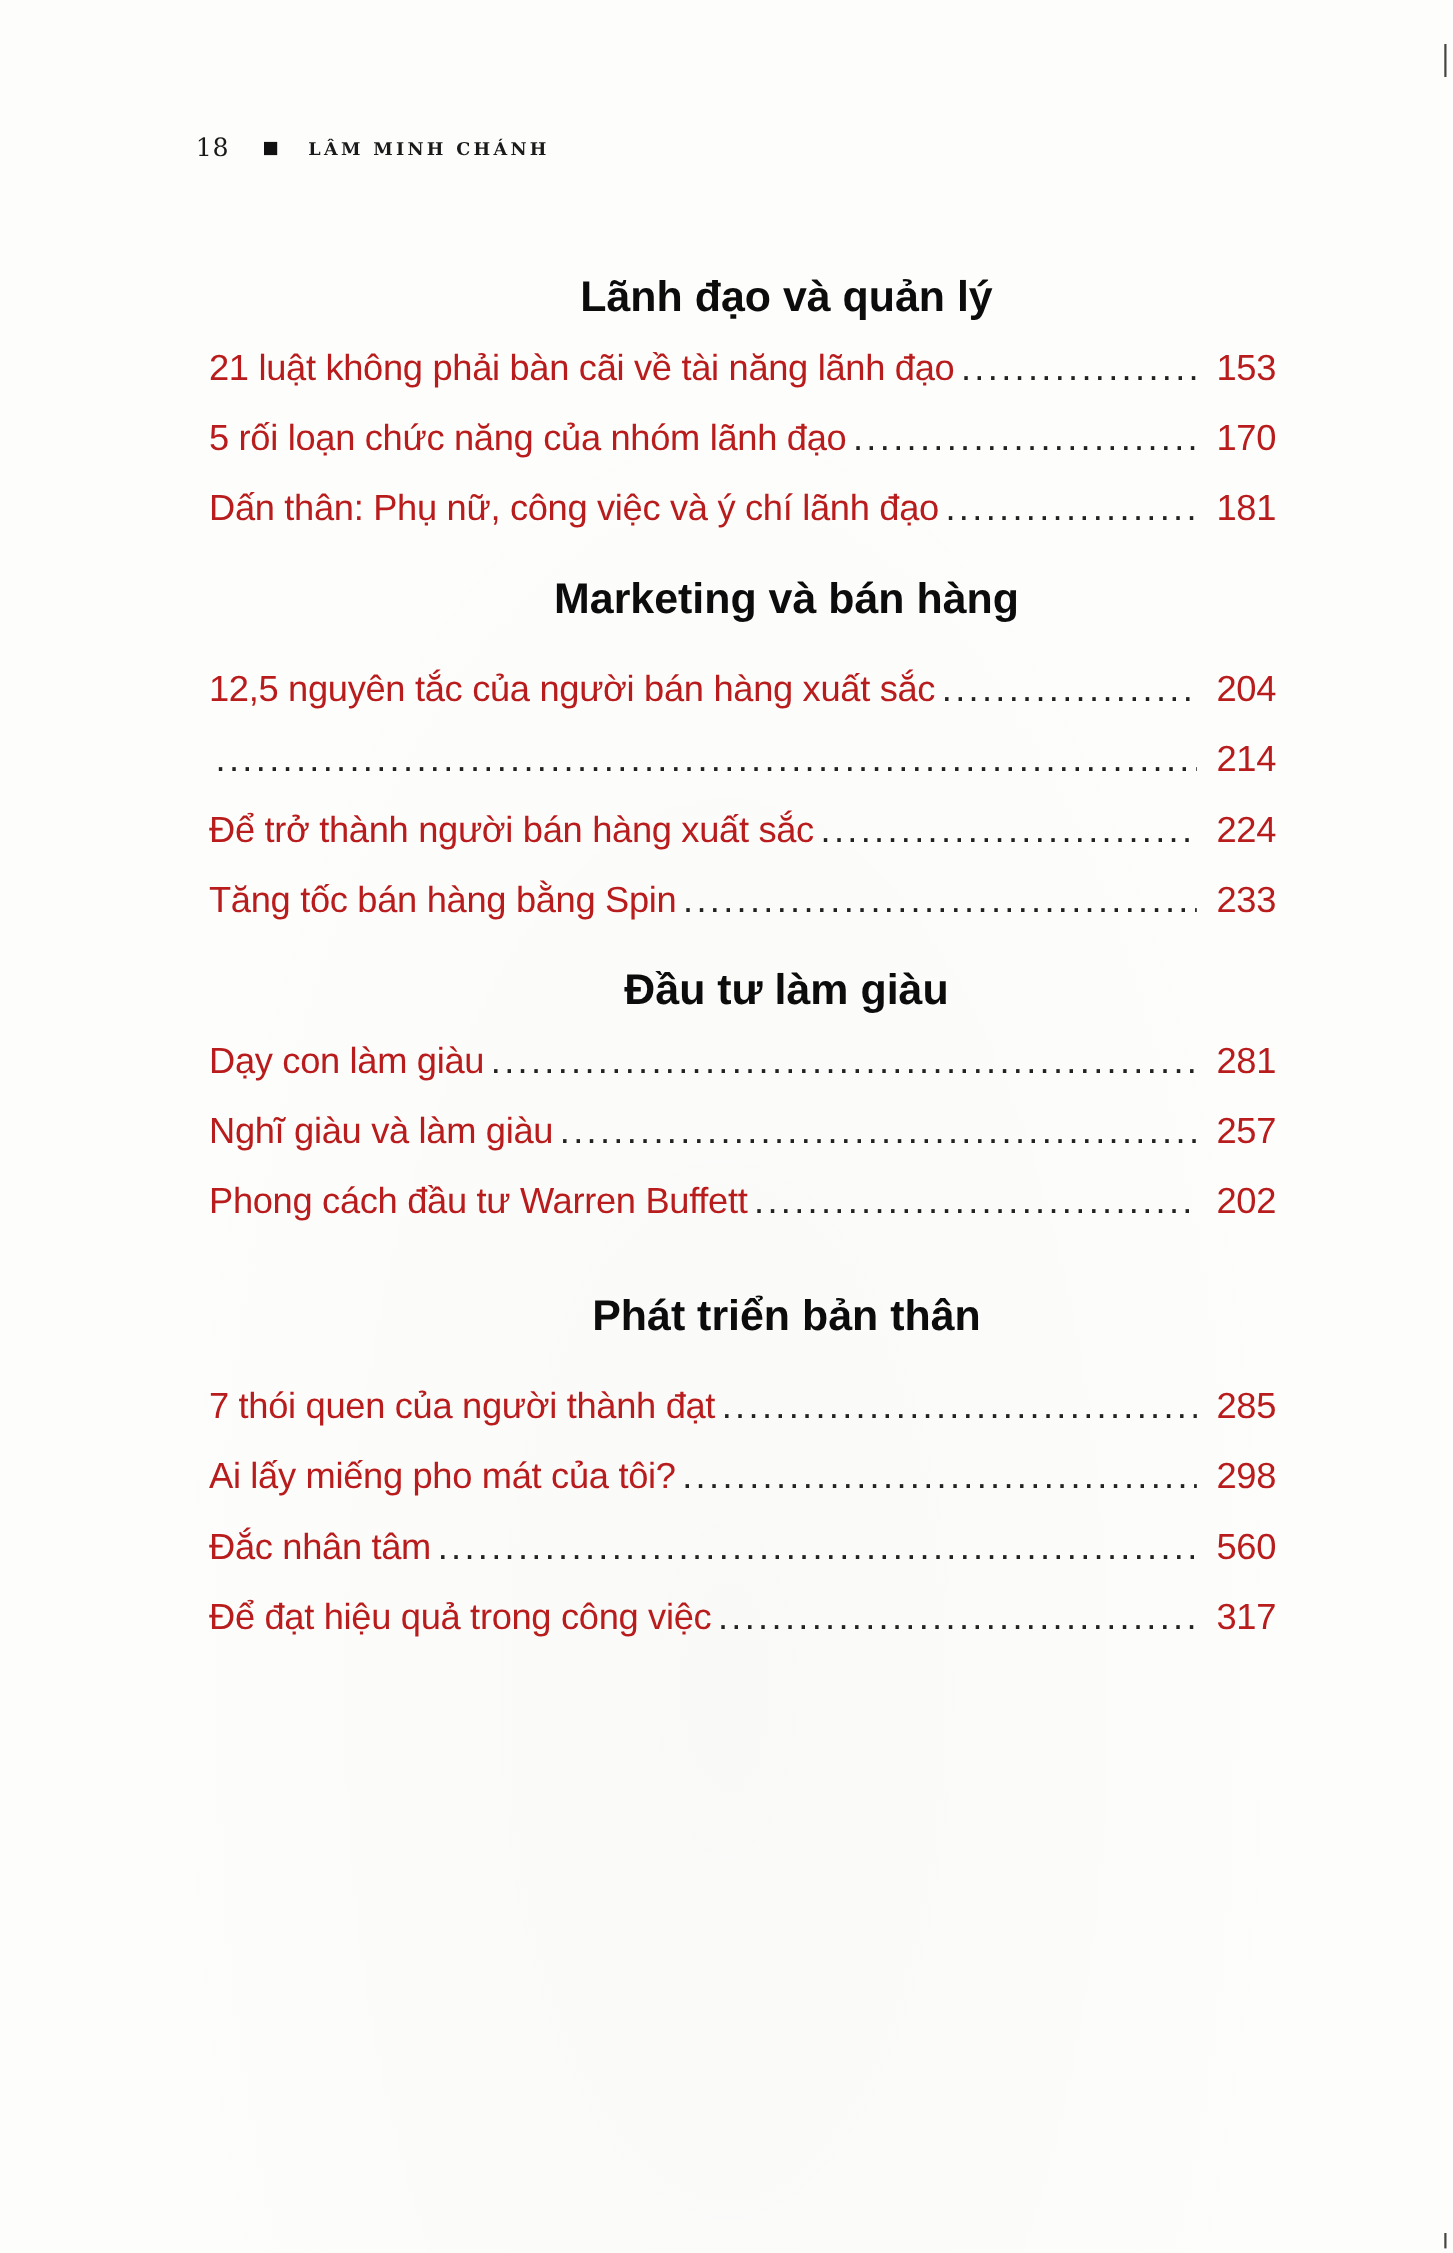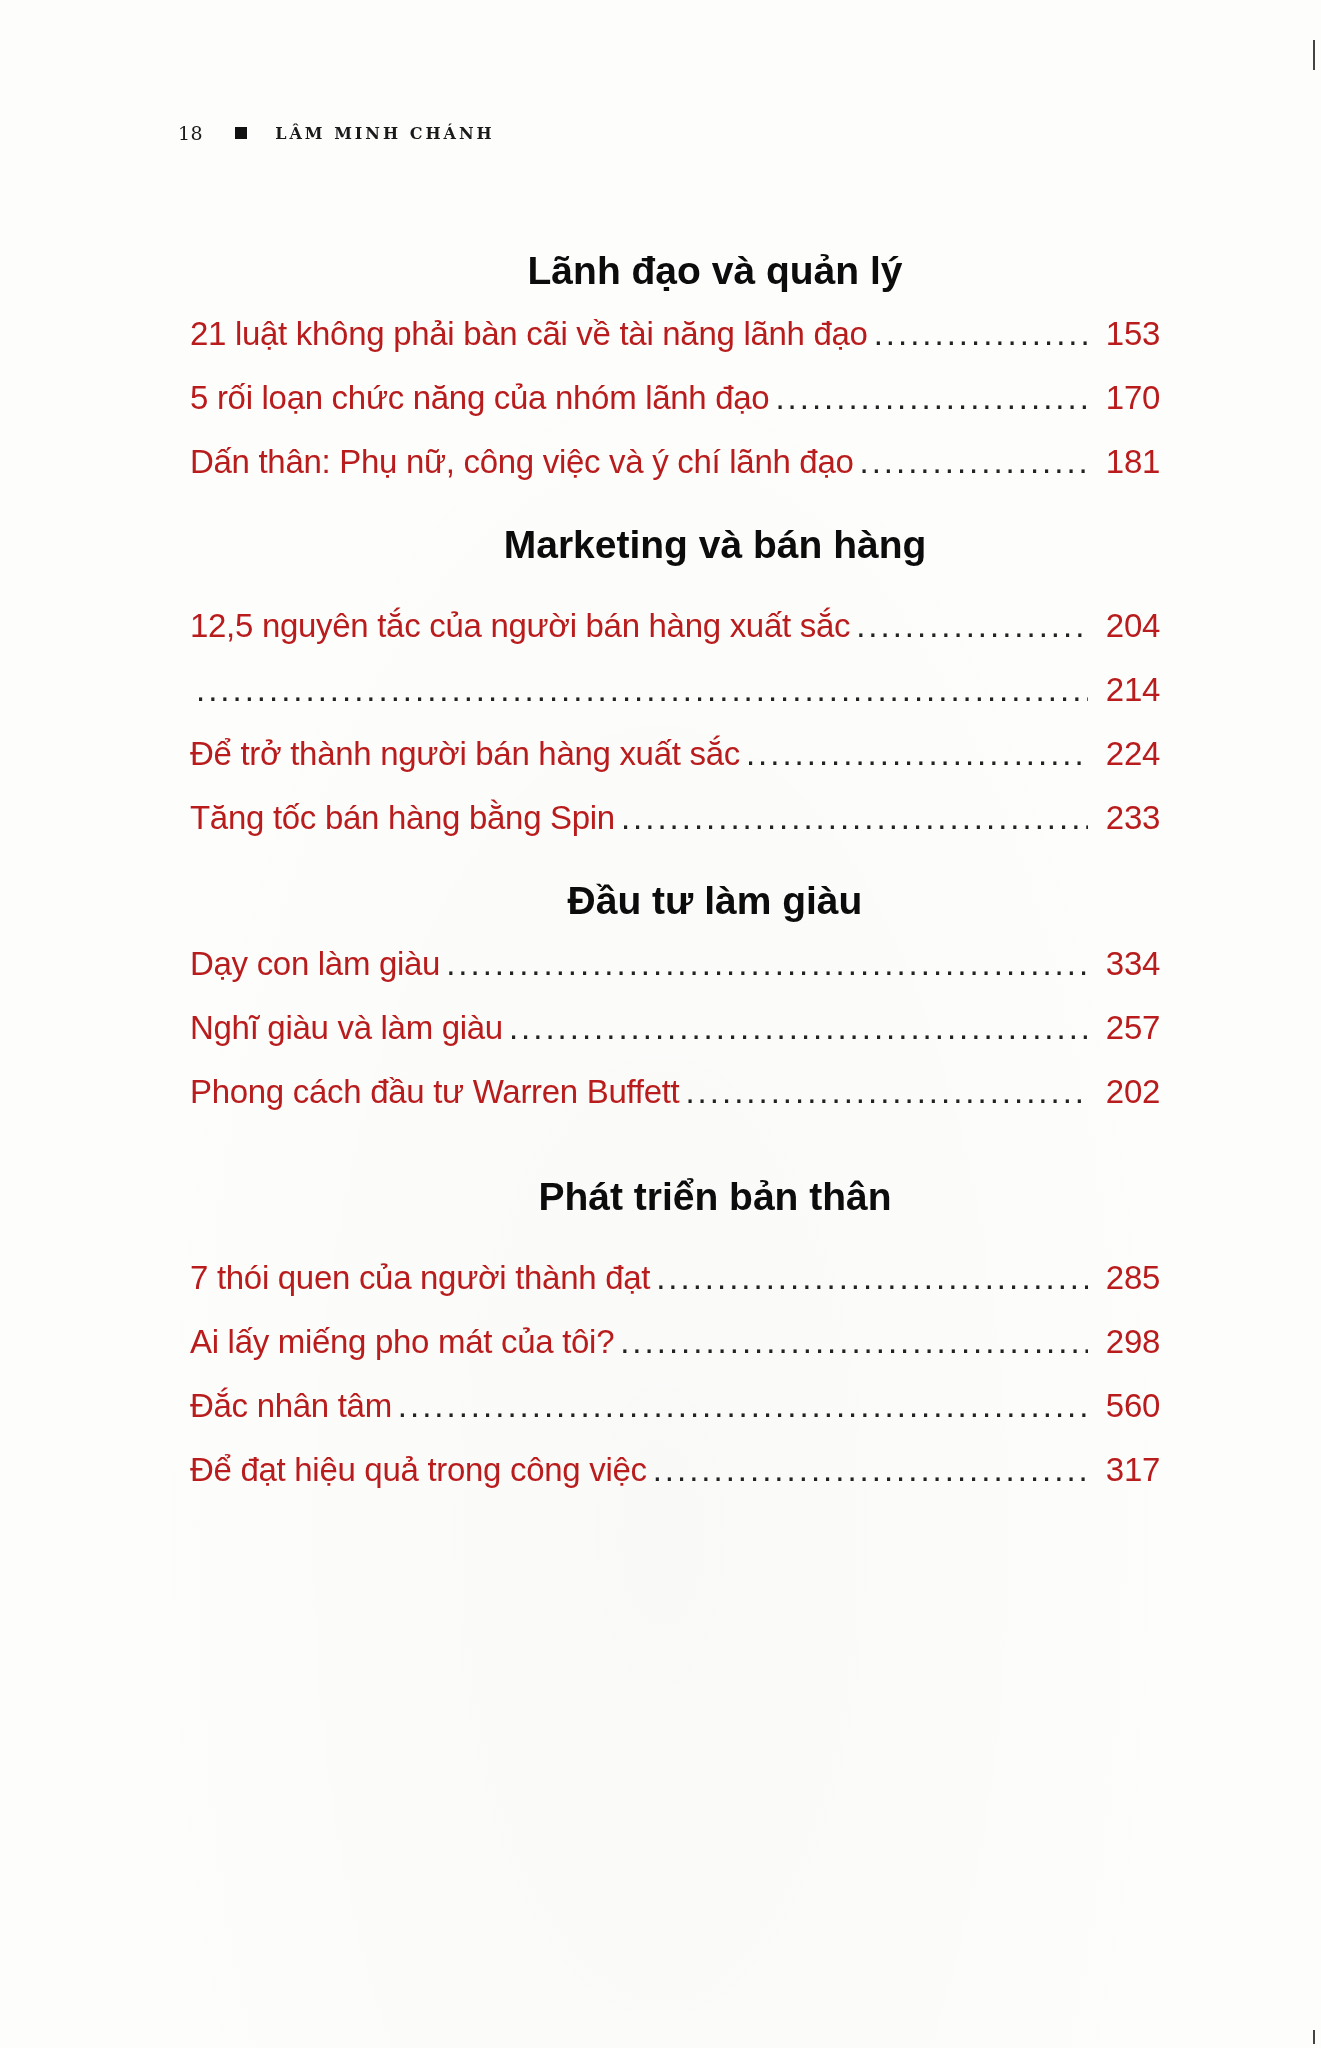--- a/index.html
+++ b/index.html
@@ -27,21 +27,21 @@
       top: 122px;
       font-family: "DejaVu Serif", serif;
       font-size: 24px;
       color: #1a1a1a;
       display: flex;
       align-items: center;
       letter-spacing: 0.5px;
     }
     .header .page-num {
       margin-right: 32px;
-      font-size: 19px;
+      font-size: 23px;
     }
     .header .square {
       width: 12px;
       height: 12px;
       background: #111;
       margin-right: 28px;
       display: inline-block;
     }
     .header .author {
       font-variant: small-caps;
@@ -165,21 +165,21 @@
     </div>
   </div>
 
   <div class="gap-1"></div>
 
   <div class="section">
     <div class="section-title">Đầu tư làm giàu</div>
     <div class="entry">
       <span class="title">Dạy con làm giàu</span>
       <span class="leader"></span>
-      <span class="page">334</span>
+      <span class="page">281</span>
     </div>
     <div class="entry">
       <span class="title">Nghĩ giàu và làm giàu</span>
       <span class="leader"></span>
       <span class="page">257</span>
     </div>
     <div class="entry">
       <span class="title">Phong cách đầu tư Warren Buffett</span>
       <span class="leader"></span>
       <span class="page">202</span>

